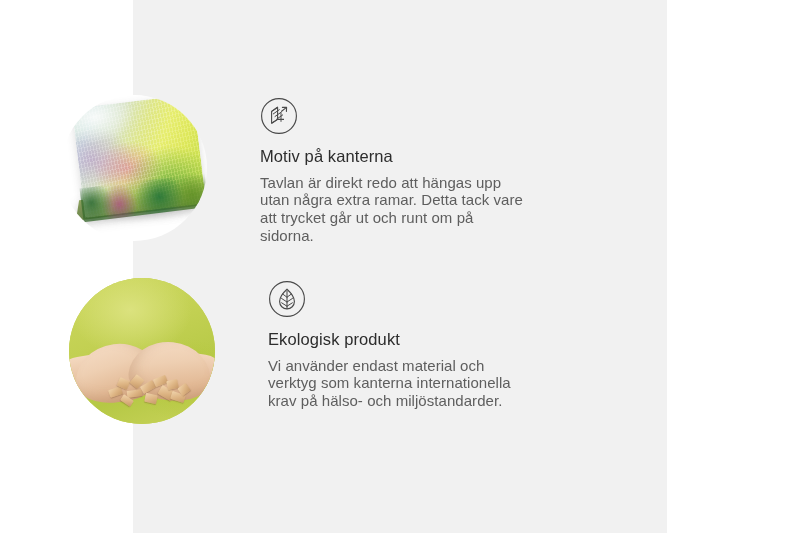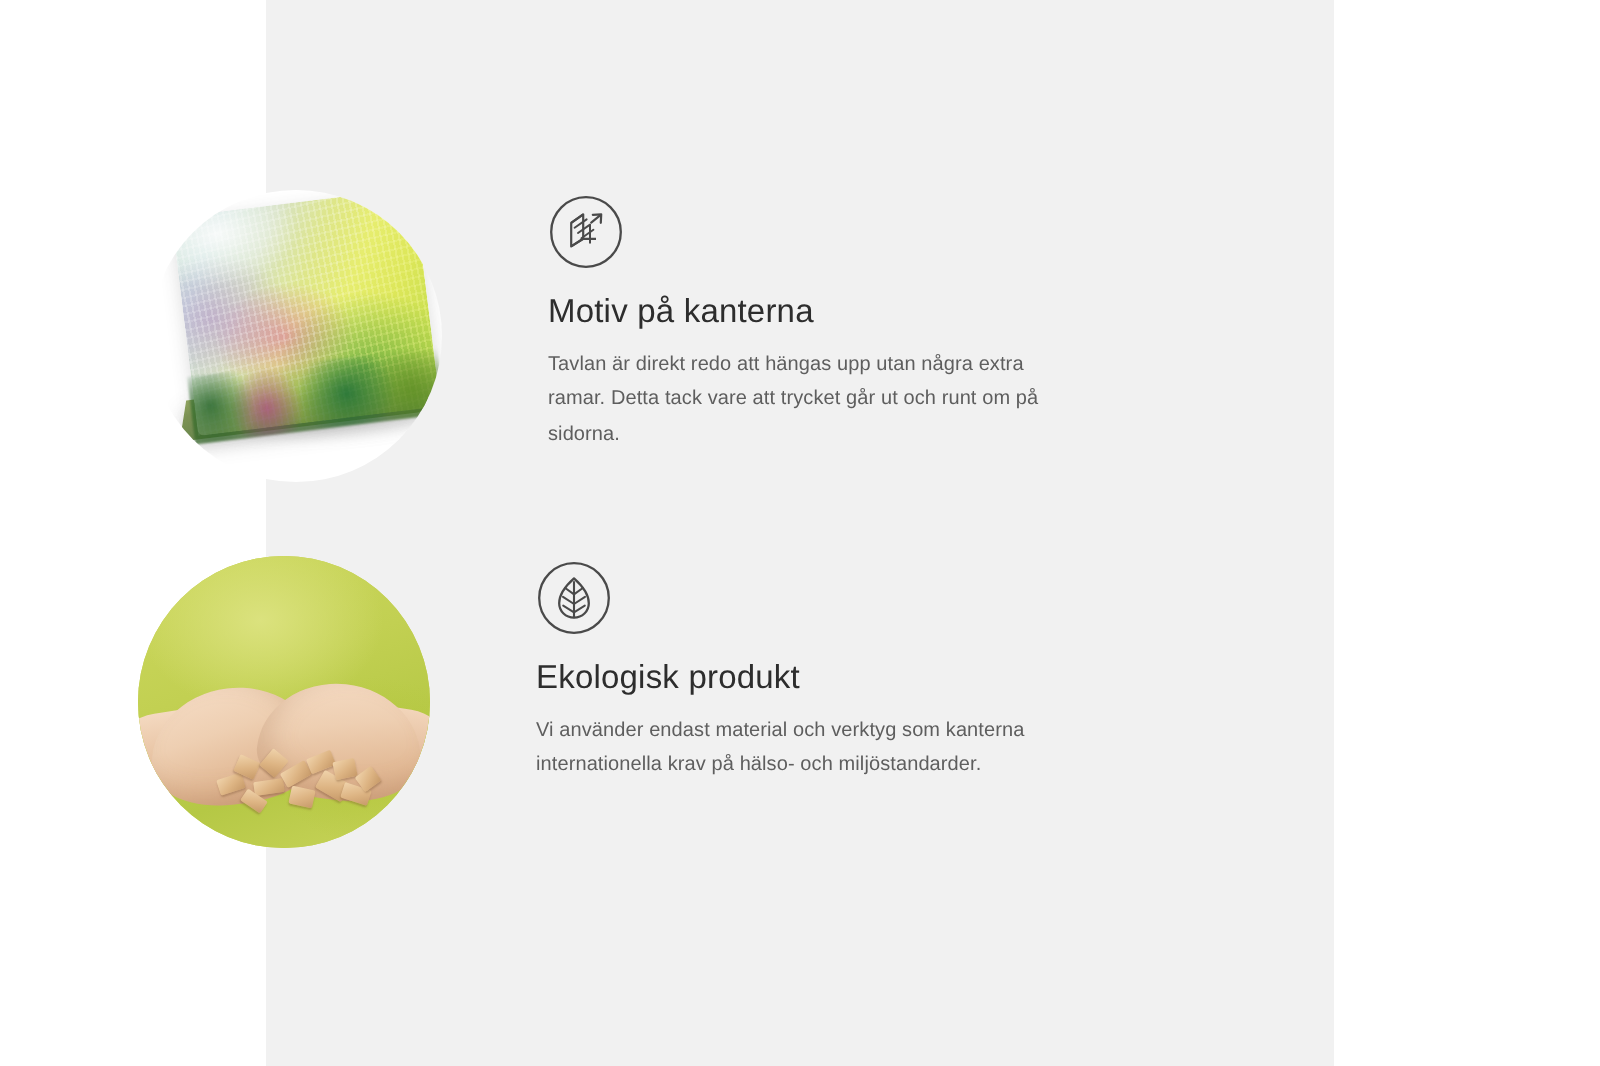--- a/index.html
+++ b/index.html
@@ -25,21 +25,21 @@
     top: 0;
     width: 534px;
     height: 533px;
     background: #f1f1f1;
   }
   .feature-row {
     position: absolute;
     display: flex;
     align-items: flex-start;
   }
-  .feature-row-1 { left: 75px; top: 95px; }
+  .feature-row-1 { left: 61px; top: 95px; }
   .feature-row-2 { left: 69px; top: 278px; }
 
   
   .media-circle {
     position: relative;
     width: 146px;
     height: 146px;
     border-radius: 50%;
     overflow: hidden;
     flex: 0 0 auto;
@@ -191,21 +191,21 @@
     font-family: "Liberation Sans", sans-serif;
     font-size: 16.5px;
     font-weight: 400;
     color: #2d2d2d;
     letter-spacing: 0.1px;
     line-height: 1.2;
   }
   .feature-body {
     margin: 0;
     font-family: "Liberation Sans", sans-serif;
-    font-size: 10px;
+    font-size: 15px;
     font-weight: 400;
     color: #5e5e5e;
     line-height: 17.6px;
     letter-spacing: 0.05px;
   }
 </style>
 </head>
 <body>
 
 <div class="page">

